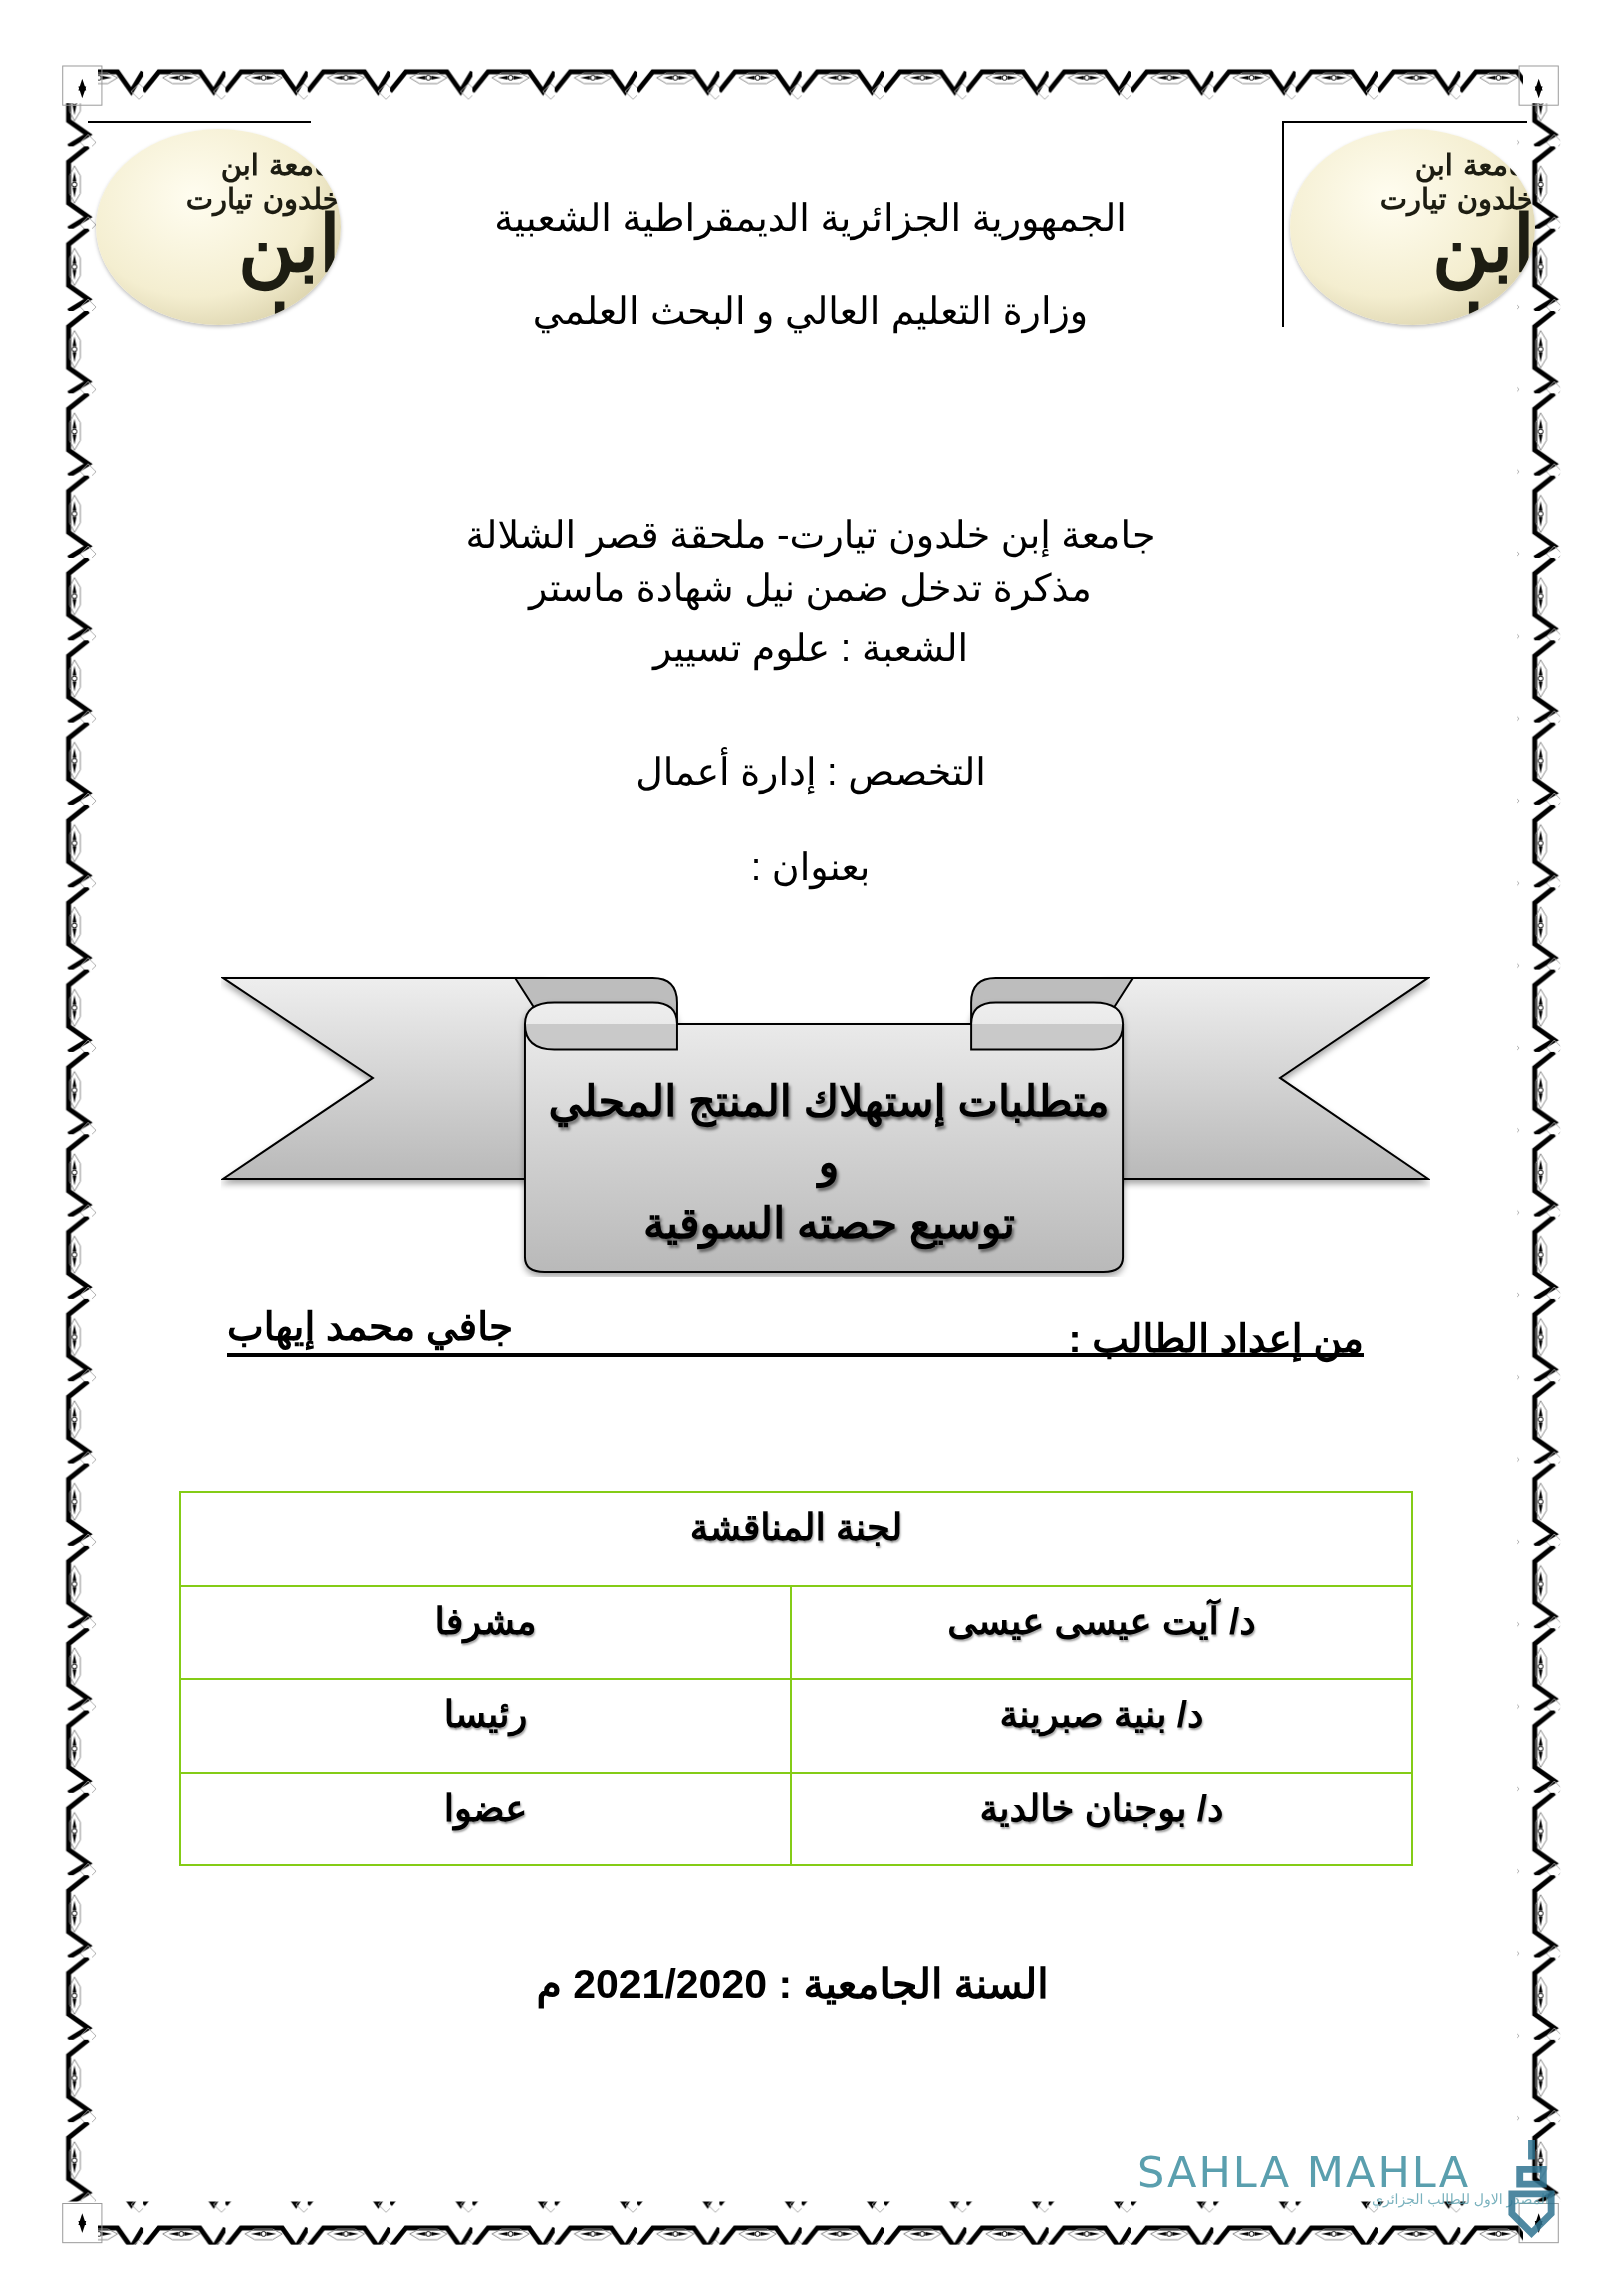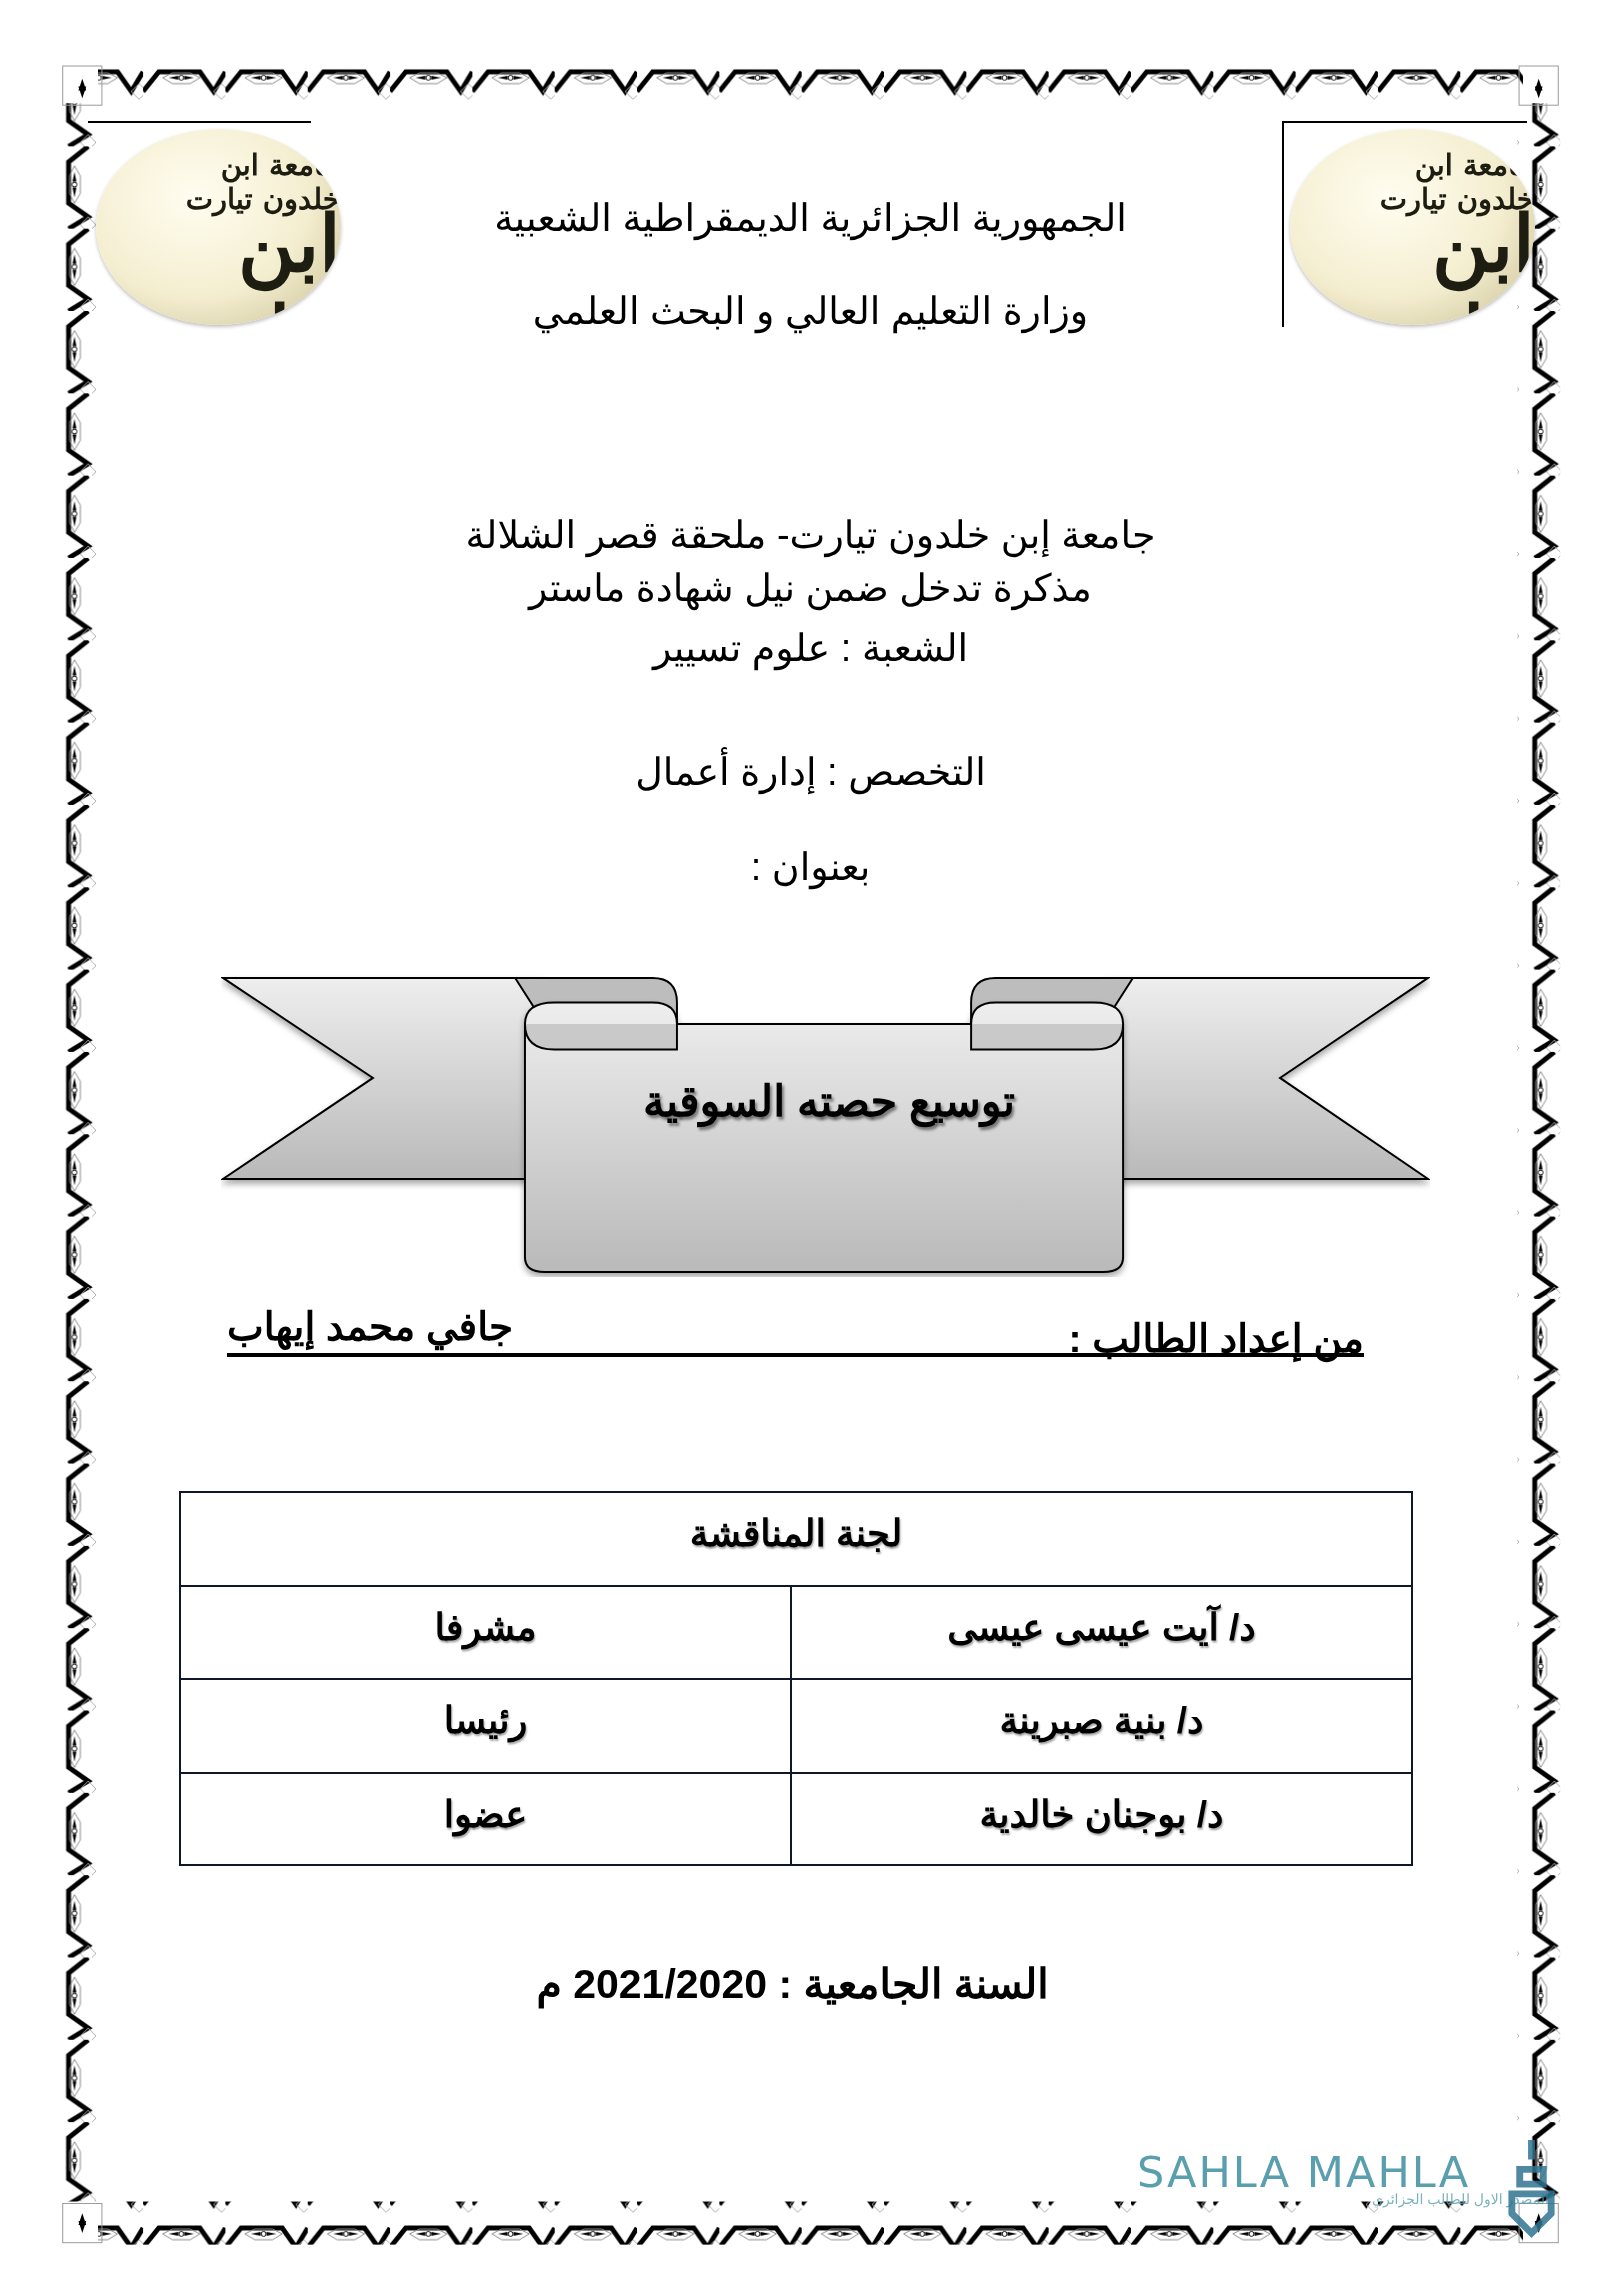--- a/index.html
+++ b/index.html
@@ -14,21 +14,21 @@
     box-shadow: 0 2px 3.9px rgba(0,0,0,0.25); overflow:hidden; }
   .egg .cal { position:absolute; font-family:"DejaVu Serif", serif; font-weight:bold; color:#1d1d12; direction:rtl; }
   .line { position:absolute; left:0; width:1621px; text-align:center; direction:rtl; font-size:38px; white-space:nowrap; }
   .banner-wrap { position:absolute; left:221px; top:973px; width:1209px; height:304px; }
   .banner-title { position:absolute; left:314px; top:98px; width:588px; text-align:center; direction:rtl;
     font-size:43px; font-weight:bold; line-height:61px; text-shadow:2px 2.9px 2.9px rgba(0,0,0,0.45); }
   .student { position:absolute; left:227px; top:1304px; width:1137px; height:49px; border-bottom:4.9px solid #000; direction:rtl; font-weight:bold; font-size:39px; }
   .student .lbl { position:absolute; right:0; top:12px; }
   .student .name { position:absolute; left:0; top:0; }
   table.jury { position:absolute; left:179px; top:1491px; width:1234px; border-collapse:collapse; direction:rtl; }
-  table.jury td { border:2px solid #0f172a; font-weight:bold; font-size:37px; text-align:center; vertical-align:top; padding-top:19px; text-shadow:1px 2px 2px rgba(0,0,0,0.35); }
+  table.jury td { border:2px solid #84cc16; font-weight:bold; font-size:37px; text-align:center; vertical-align:top; padding-top:13px; text-shadow:1px 2px 2px rgba(0,0,0,0.35); }
   .year { position:absolute; left:0; width:1585px; top:1960px; text-align:center; direction:rtl; font-weight:bold; font-size:41px; }
   .wm { position:absolute; left:1137px; top:2147px; width:412px; color:#5a9fae; }
   .wm .big { font-size:43px; letter-spacing:2px; font-family:"DejaVu Sans", sans-serif; }
   .wm .small { font-size:14px; direction:rtl; opacity:0.8; margin-top:-5.9px;text-align:right; }
 </style>
 </head>
 <body>
 
 <svg class="border-svg" viewBox="0 0 1654 2339" xmlns="http://www.w3.org/2000/svg">
   <defs>
@@ -113,20 +113,21 @@
 
     <path d="M300,5 L440,5 Q465,5 465,30 L465,52 L330,52 Z" fill="#bdbdbd" stroke="#000" stroke-width="2"></path>
 
     <path d="M930,5 L790,5 Q765,5 765,30 L765,52 L900,52 Z" fill="#bdbdbd" stroke="#000" stroke-width="2"></path>
 
     <path d="M310,52 Q310,30 340,30 L440,30 Q465,30 465,52 L765,52 Q765,30 790,30 L890,30 Q920,30 920,52 L920,290 Q920,305 900,305 L330,305 Q310,305 310,290 Z" fill="url(#bg)" stroke="#000" stroke-width="2" filter="url(#sh)"></path>
     <path d="M310,52 Q310,78 340,78 L465,78 L465,52" fill="#c9c9c9" stroke="#000" stroke-width="2"></path>
     <path d="M920,52 Q920,78 890,78 L765,78 L765,52" fill="#c9c9c9" stroke="#000" stroke-width="2"></path>
   </svg>
   <div class="banner-title">
+    <div>متطلبات إستهلاك المنتج المحلي و</div>
     <div>توسيع حصته السوقية</div>
   </div>
 </div>
 
 <div class="student">
   <span class="lbl">من إعداد الطالب :</span>
   <span class="name">جافي محمد إيهاب</span>
 </div>
 
 <table class="jury">

